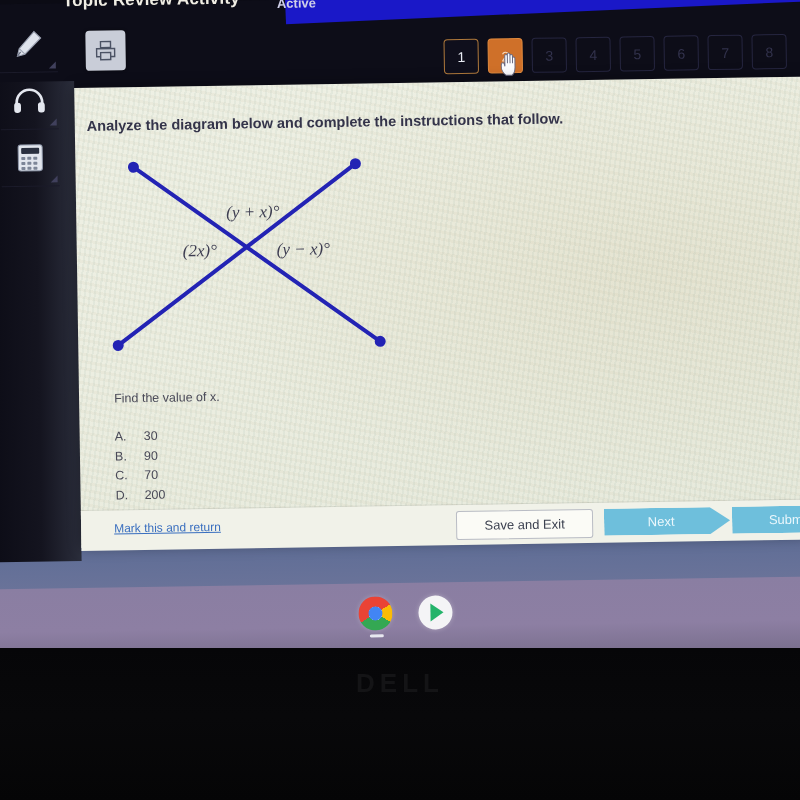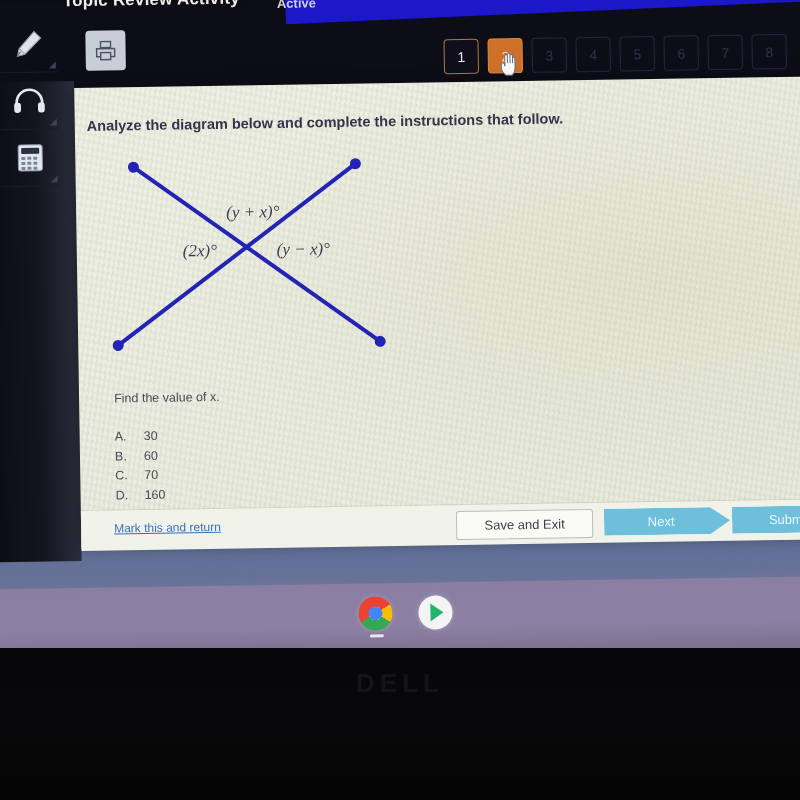--- a/index.html
+++ b/index.html
@@ -340,29 +340,29 @@
 
       <div class="q-text">Find the value of x.</div>
 
       <div class="choices">
         <div class="choice">
           <span class="ltr">A.</span>
           <span>30</span>
         </div>
         <div class="choice">
           <span class="ltr">B.</span>
-          <span>60</span>
+          <span>90</span>
         </div>
         <div class="choice">
           <span class="ltr">C.</span>
           <span>70</span>
         </div>
         <div class="choice">
           <span class="ltr">D.</span>
-          <span>160</span>
+          <span>200</span>
         </div>
       </div>
     </div>
 
     <div class="footer">
       <a class="mark-link" href="#">Mark this and return</a>
       <div class="btn-save">Save and Exit</div>
       <div class="btn-arrow btn-next">Next</div>
       <div class="btn-arrow btn-submit">Submit</div>
     </div>

